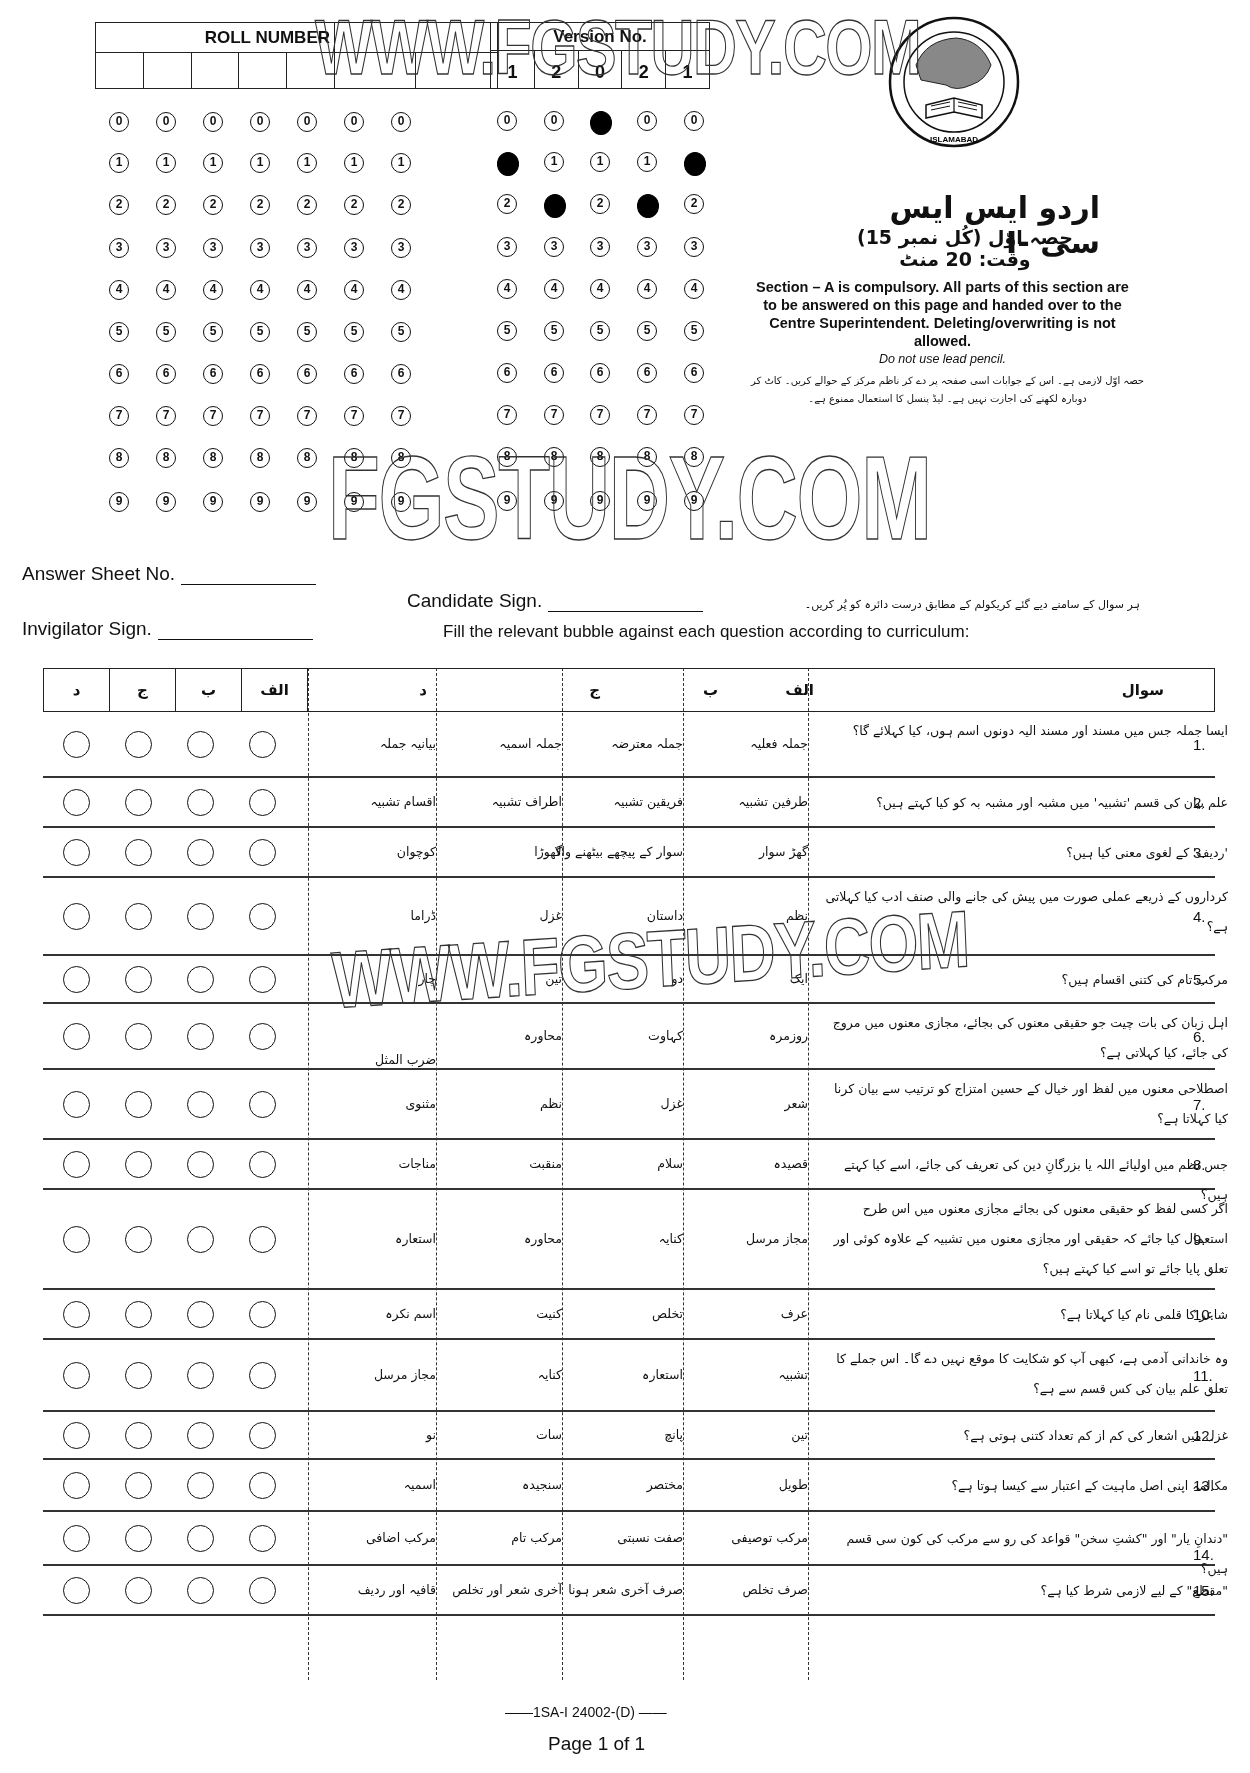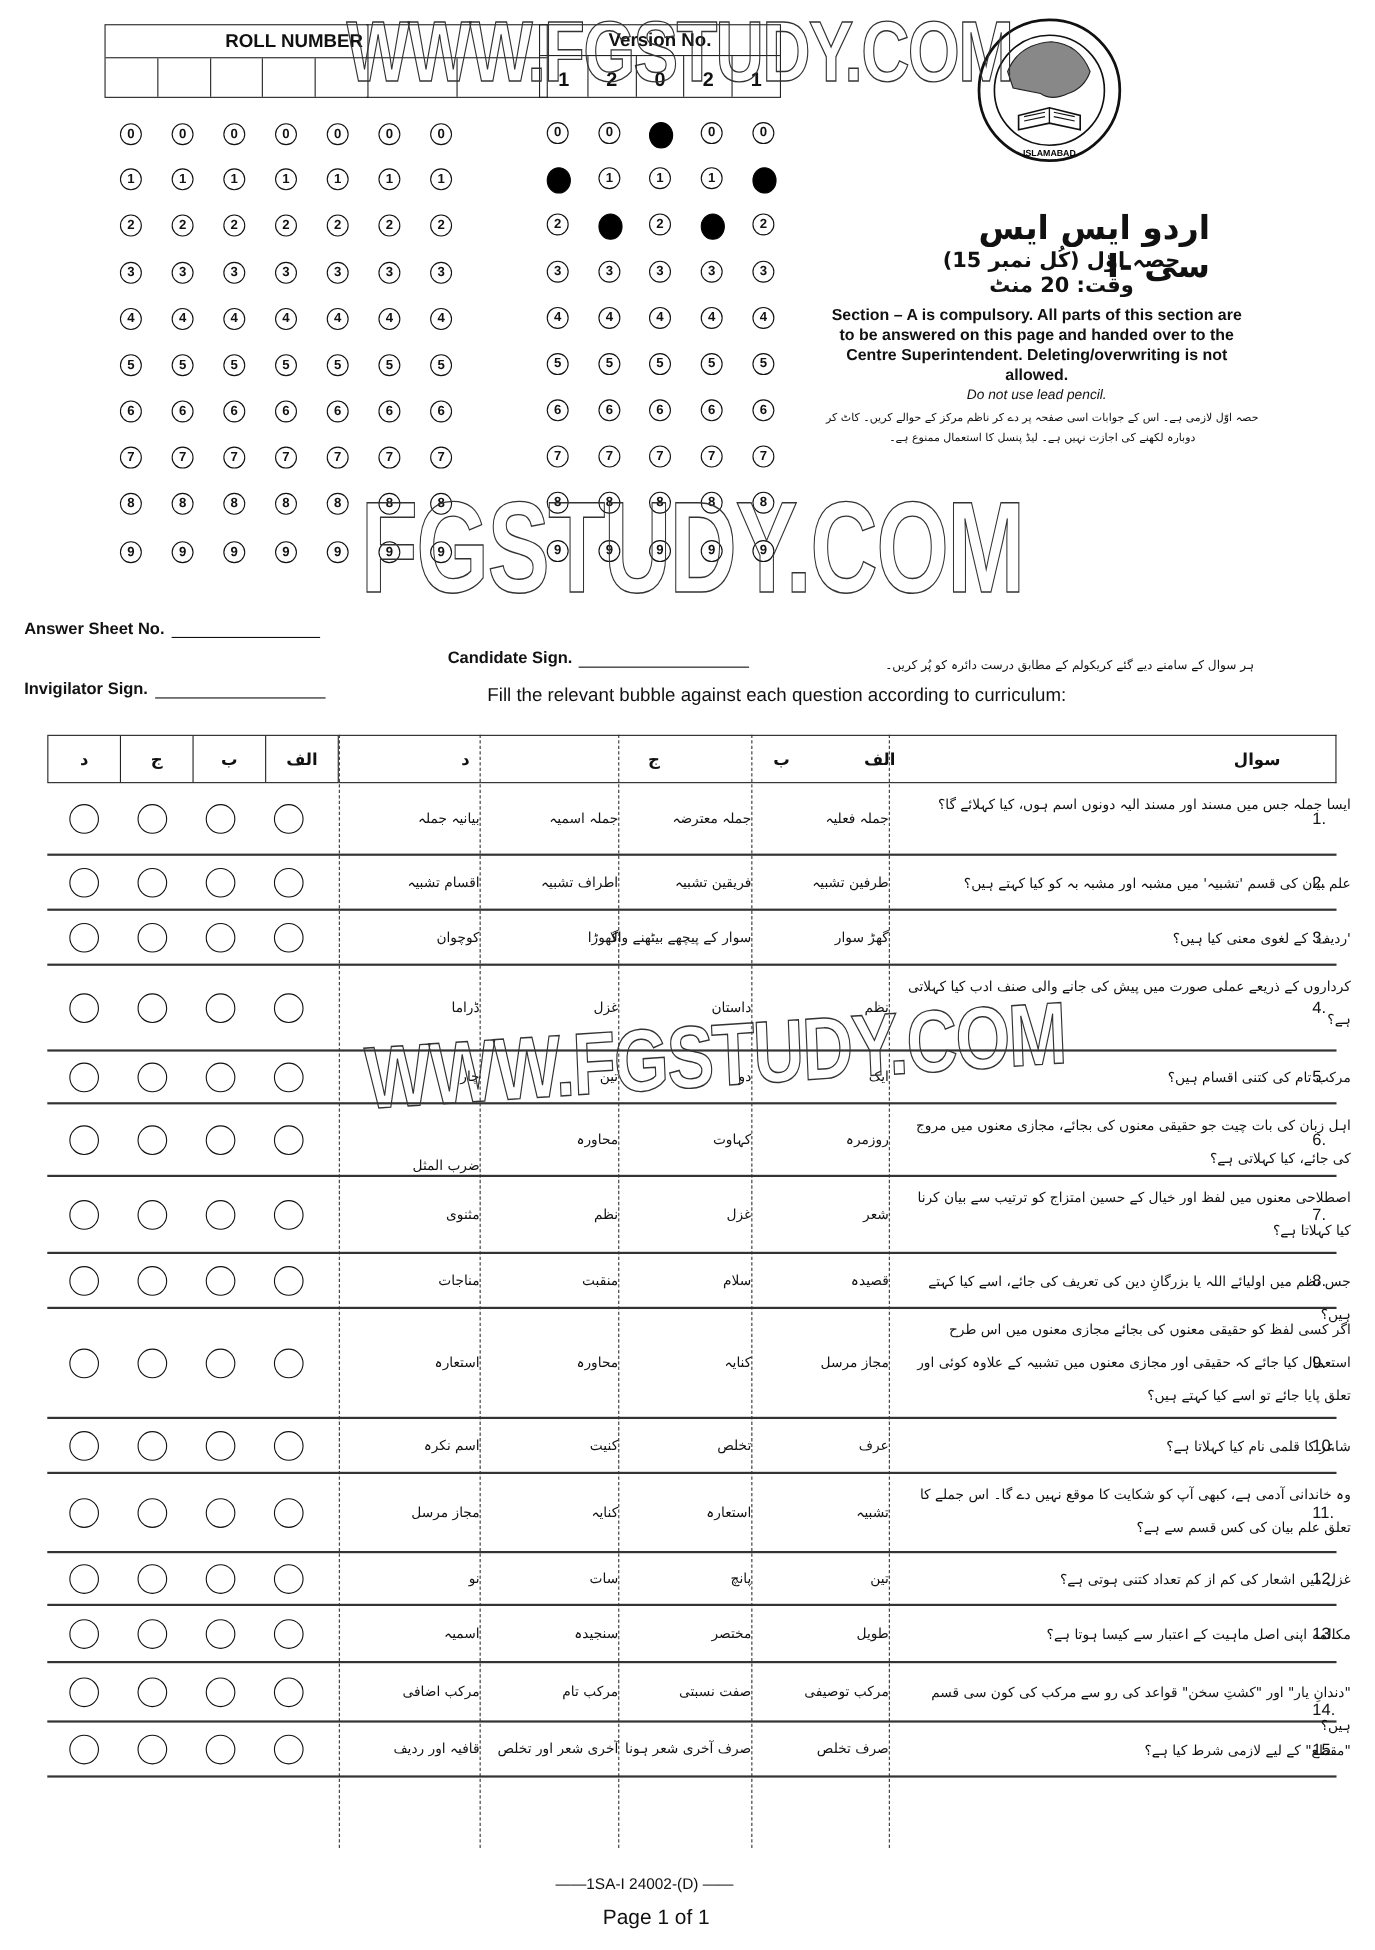--- a/index.html
+++ b/index.html
@@ -35,21 +35,21 @@
   .logo { left: 886px; top: 10px; width: 140px; height: 150px; }
 
   
   .title-urdu { left: 830px; top: 190px; width: 270px; font-family: "DejaVu Sans", sans-serif; font-weight: bold; font-size: 30px; direction: rtl; }
   .sub-urdu { left: 830px; top: 226px; width: 270px; text-align: center; font-family: "DejaVu Sans", sans-serif; font-weight: bold; font-size: 19px; direction: rtl; line-height: 22px; }
   .instr-en { left: 755px; top: 278px; width: 375px; text-align: center; font-weight: bold; font-size: 14.5px; line-height: 18px; }
   .instr-en-it { left: 755px; top: 352px; width: 375px; text-align: center; font-style: italic; font-size: 12.5px; }
   .instr-ur { left: 750px; top: 372px; width: 395px; text-align: center; direction: rtl; font-family: "DejaVu Sans", sans-serif; font-size: 10px; line-height: 18px; }
 
   
-  .sig { font-weight: bold; font-size: 15px; white-space: nowrap; }
+  .sig { font-weight: normal; font-size: 19px; white-space: nowrap; }
   .sig .line { display: inline-block; border-bottom: 1.5px solid #111; vertical-align: bottom; margin-left: 6px; }
   .fill-en { font-weight: normal; font-size: 17px; }
   .fill-ur { direction: rtl; font-family: "DejaVu Sans", sans-serif; font-size: 11px; }
 
   
   .ans-head { left: 43px; top: 668px; width: 265px; height: 44px; border: 1.5px solid #222; display: flex; }
   .ans-head div { flex: 1; border-right: 1.5px solid #222; text-align: center; font-family: "DejaVu Sans", sans-serif; font-weight: bold; font-size: 15px; line-height: 42px; direction: rtl; }
   .ans-head div:last-child { border-right: none; }
 
   .q-head { left: 308px; top: 668px; width: 907px; height: 44px; border-top: 1.5px solid #222; border-bottom: 1.5px solid #222; border-right: 1.5px solid #222; }

